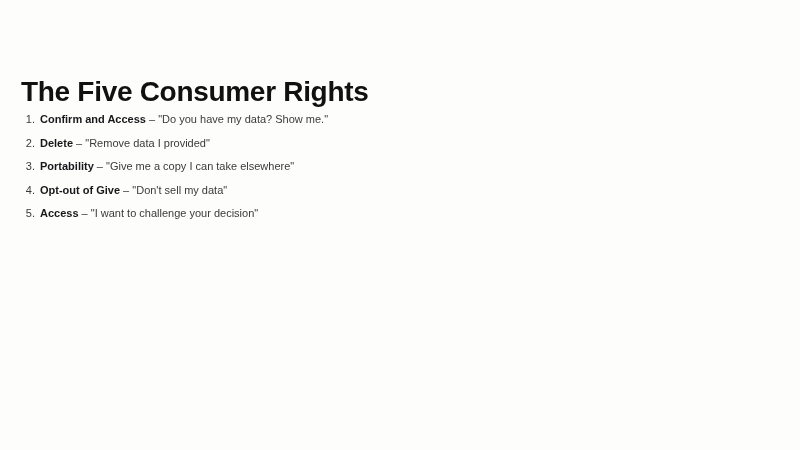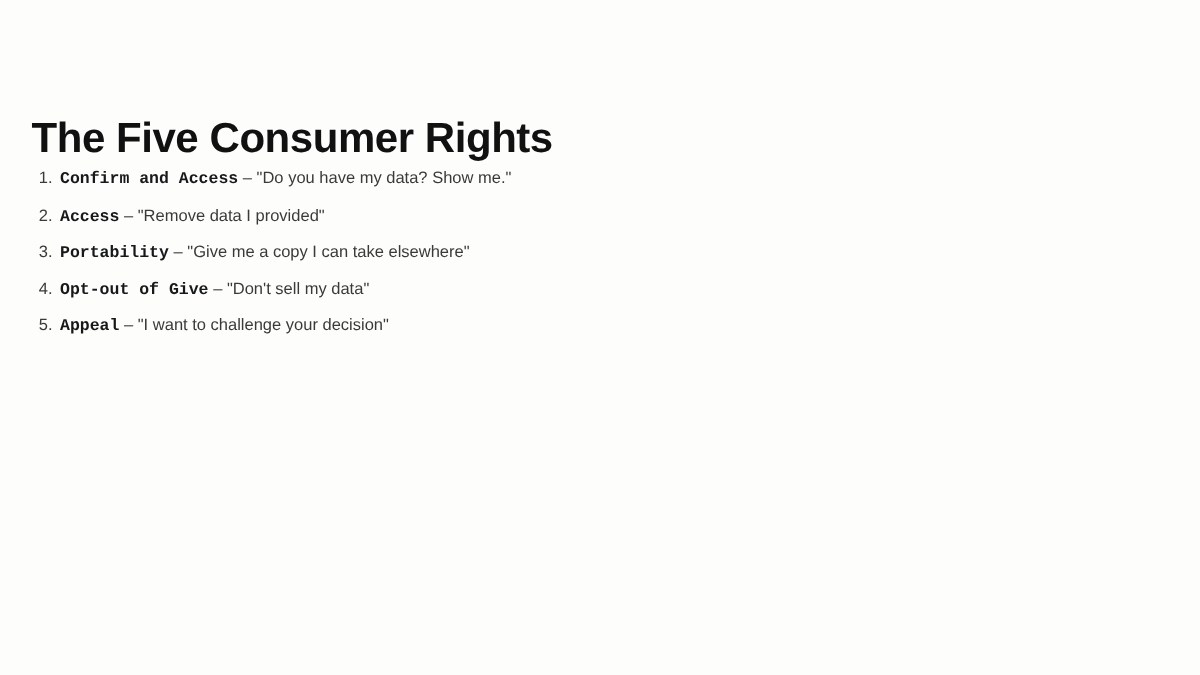--- a/index.html
+++ b/index.html
@@ -76,21 +76,20 @@
   .item-body {
     display: block;
     font-size: 11px;
     line-height: 15px;
     color: #3a3a3a;
   }
 
   .item-label {
     font-weight: 700;
     color: #16181a;
-    font-family: Liberation Mono, monospace;
   }
 
   .item-dash {
     color: #3a3a3a;
     font-weight: 400;
   }
 
   .item-quote {
     color: #3a3a3a;
     font-weight: 400;
@@ -116,42 +115,42 @@
     <li class="right-item">
       <span class="item-number">1.</span>
       <span class="item-body">
         <span class="item-label">Confirm and Access</span><span class="item-dash"> – </span><span class="item-quote">"Do you have my data? Show me."</span>
       </span>
     </li>
 
     <li class="right-item">
       <span class="item-number">2.</span>
       <span class="item-body">
-        <span class="item-label">Access</span><span class="item-dash"> – </span><span class="item-quote">"Remove data I provided"</span>
+        <span class="item-label">Delete</span><span class="item-dash"> – </span><span class="item-quote">"Remove data I provided"</span>
       </span>
     </li>
 
     <li class="right-item">
       <span class="item-number">3.</span>
       <span class="item-body">
         <span class="item-label">Portability</span><span class="item-dash"> – </span><span class="item-quote">"Give me a copy I can take elsewhere"</span>
       </span>
     </li>
 
     <li class="right-item">
       <span class="item-number">4.</span>
       <span class="item-body">
         <span class="item-label">Opt-out of Give</span><span class="item-dash"> – </span><span class="item-quote">"Don't sell my data"</span>
       </span>
     </li>
 
     <li class="right-item">
       <span class="item-number">5.</span>
       <span class="item-body">
-        <span class="item-label">Appeal</span><span class="item-dash"> – </span><span class="item-quote">"I want to challenge your decision"</span>
+        <span class="item-label">Access</span><span class="item-dash"> – </span><span class="item-quote">"I want to challenge your decision"</span>
       </span>
     </li>
 
   </ol>
 
   <div class="canvas-blank"></div>
 
 </div>
 
 </body></html>

